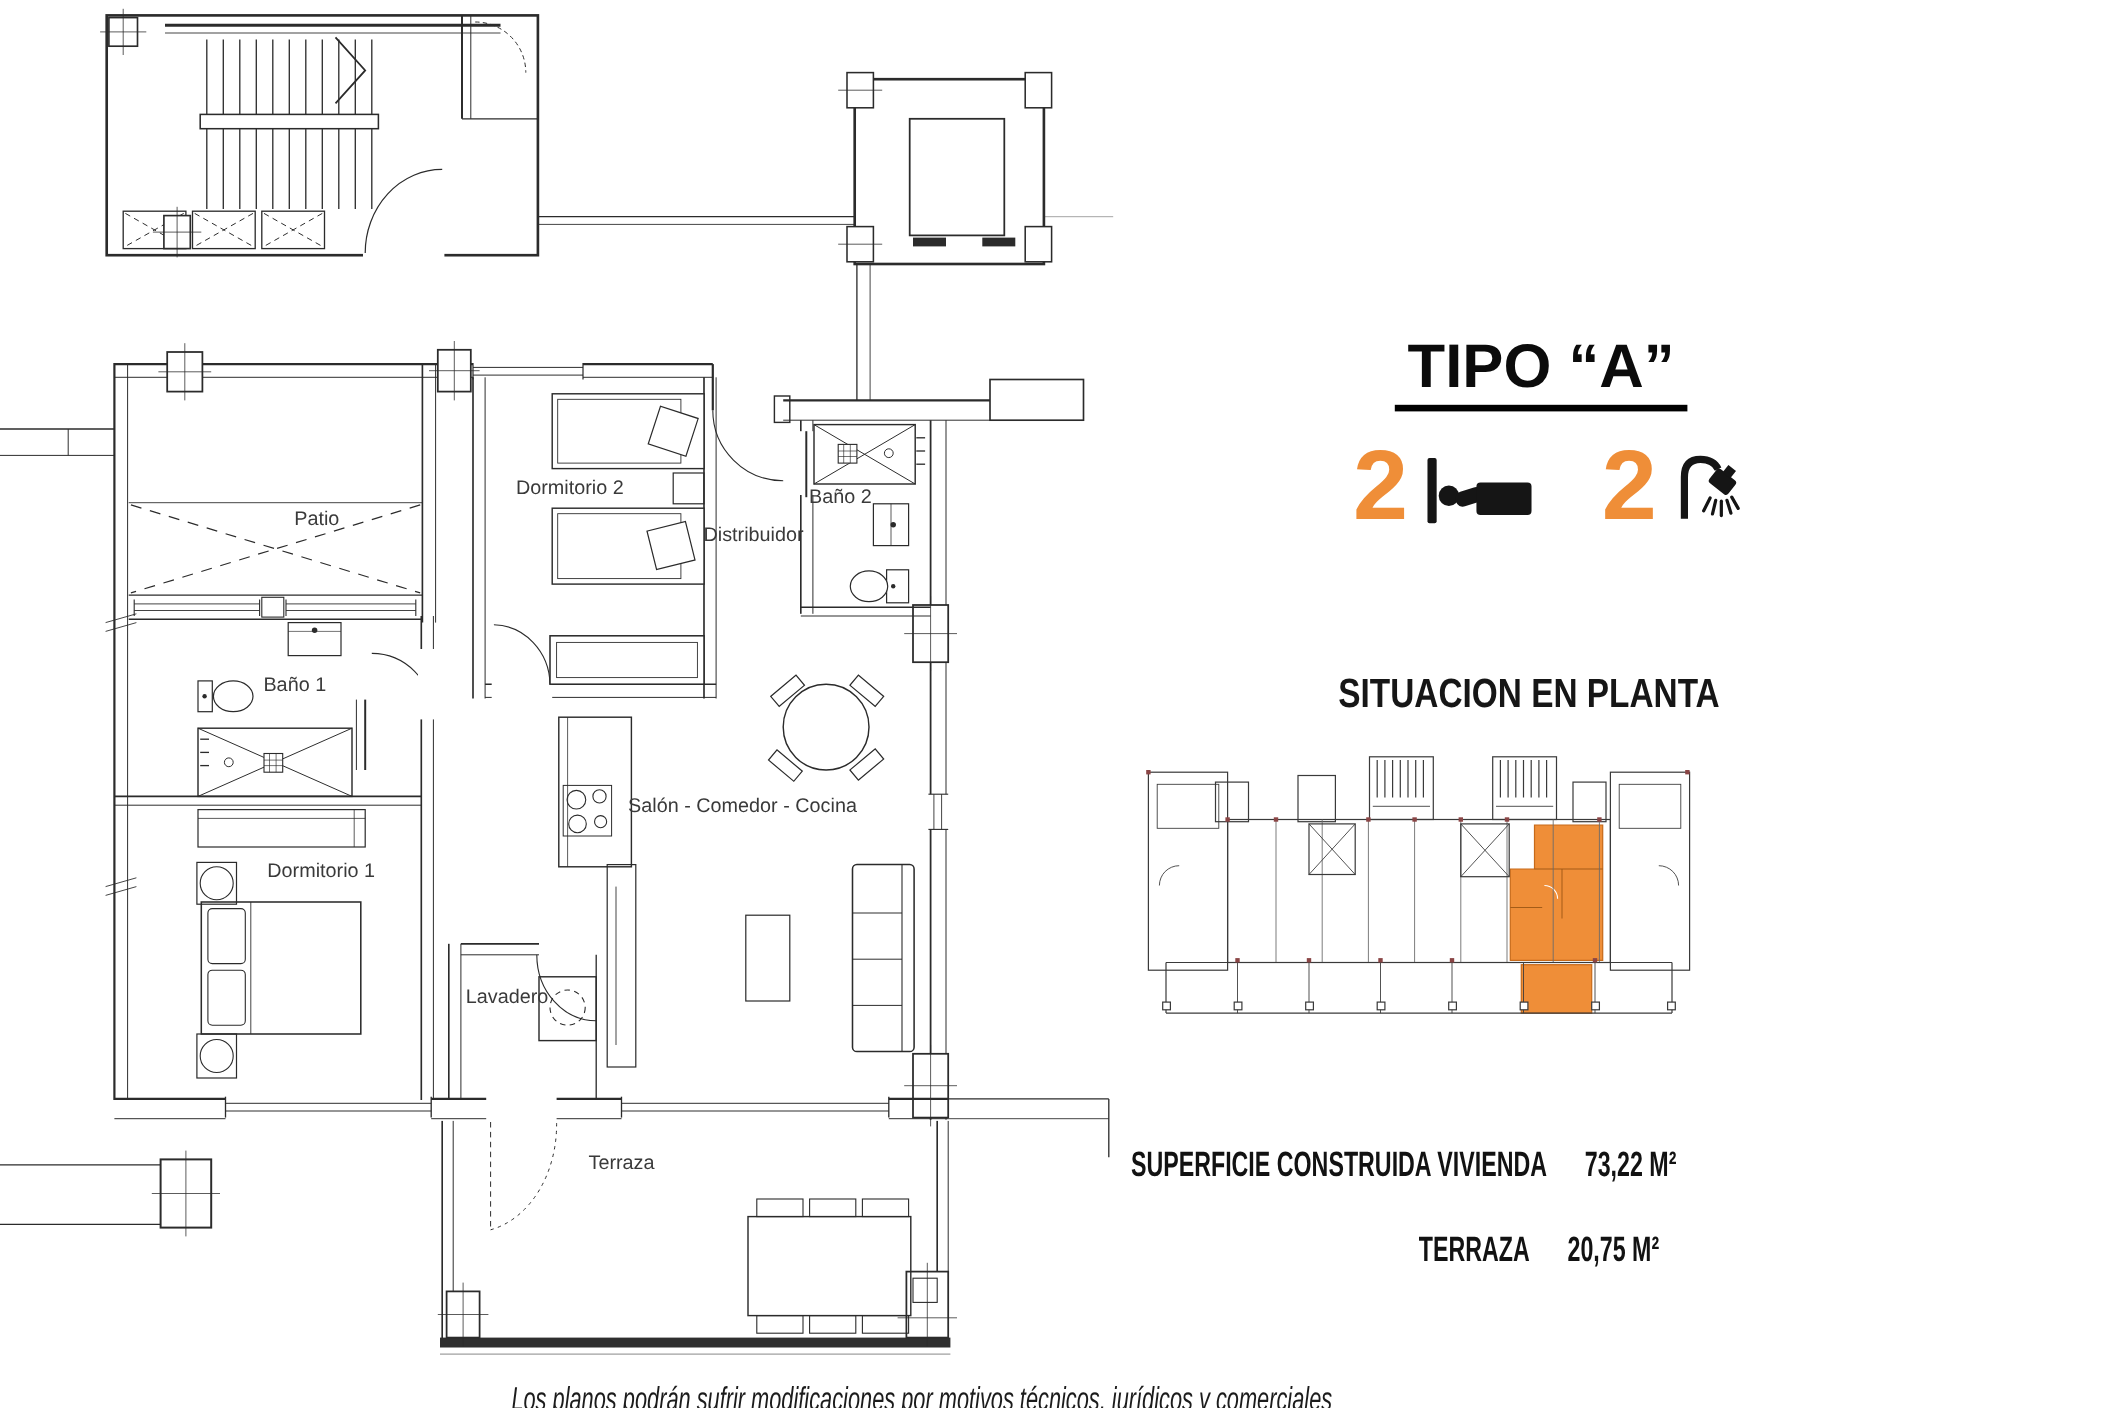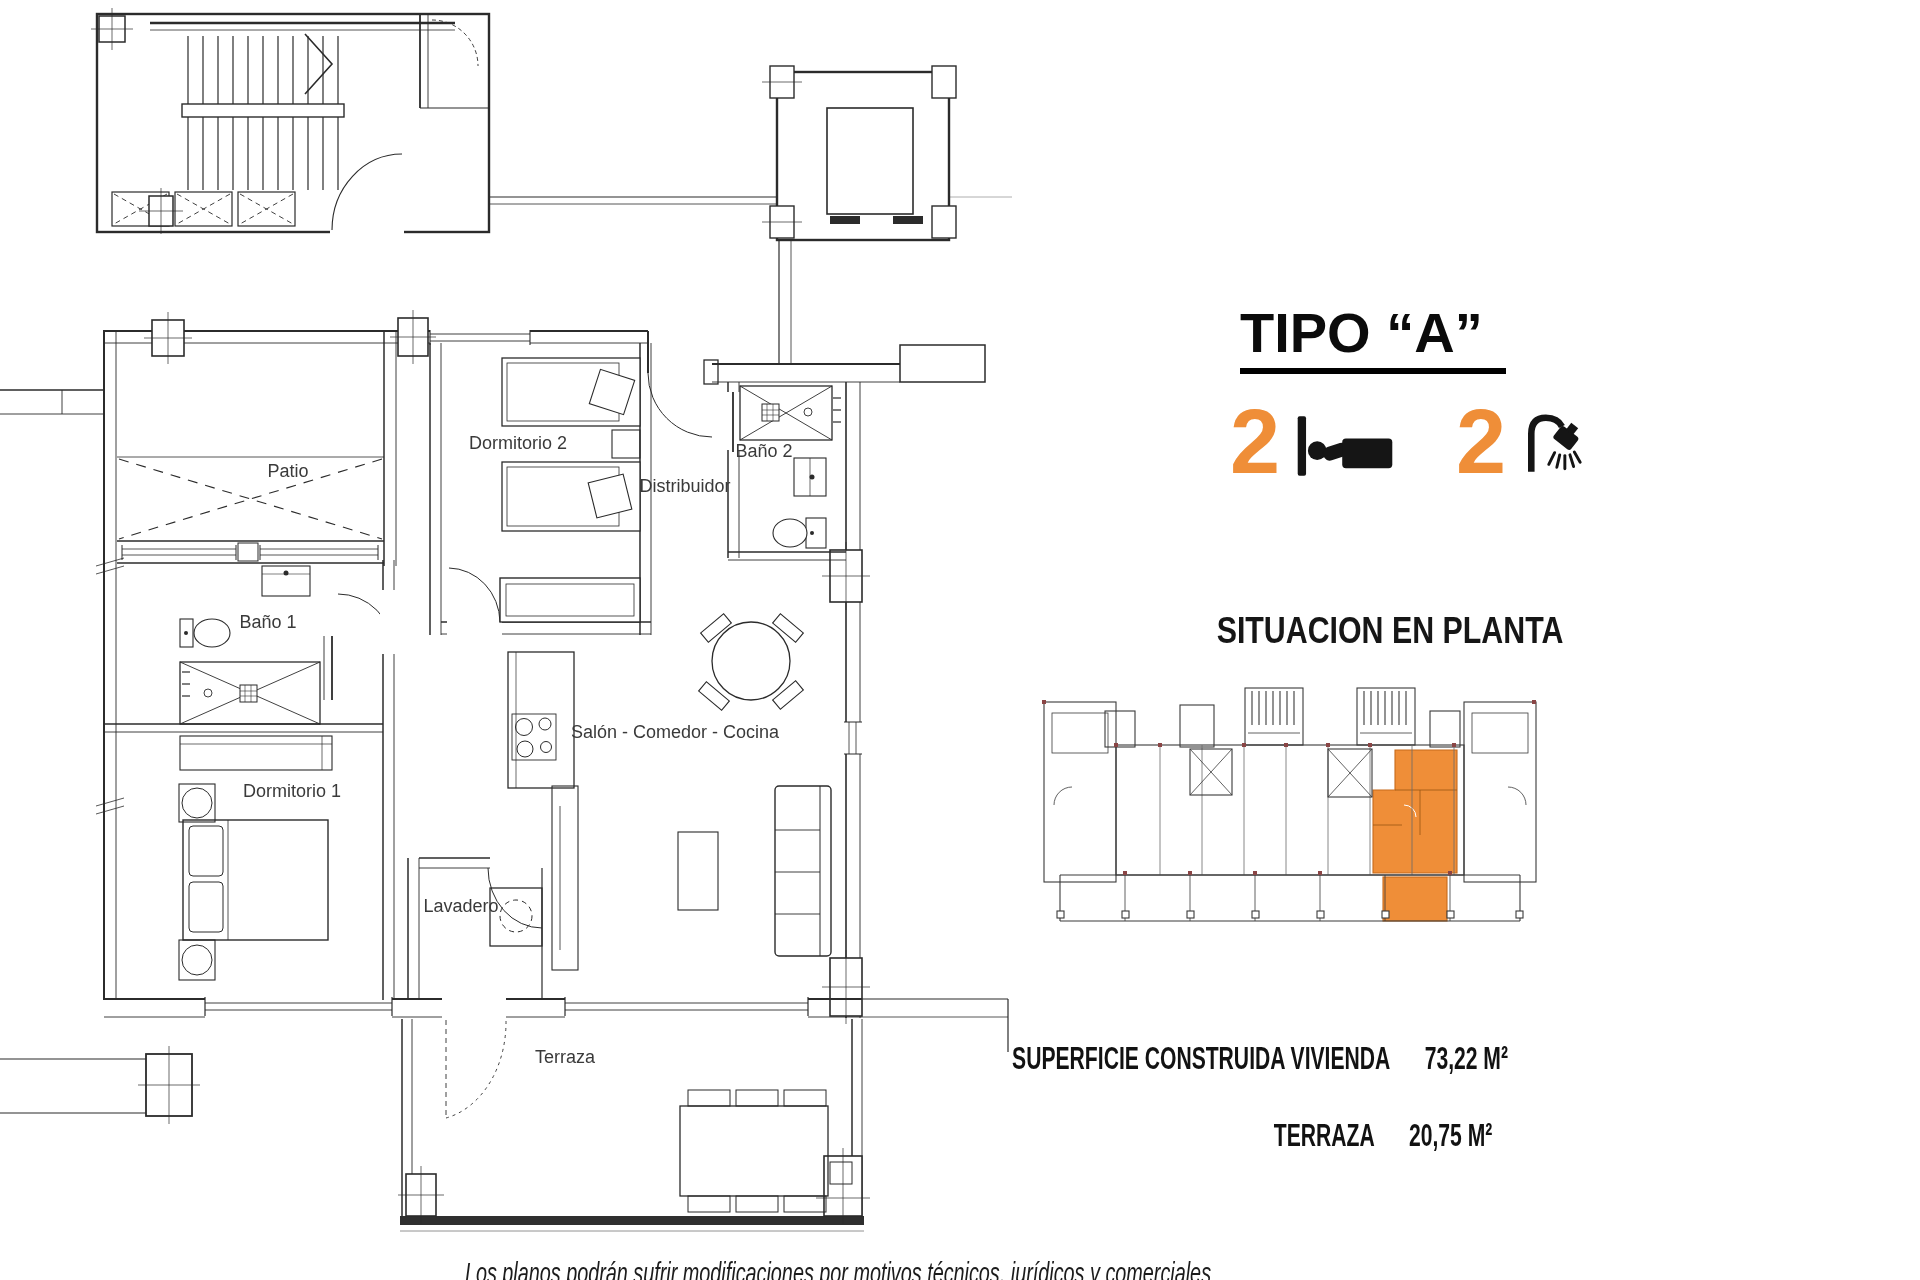--- a/index.html
+++ b/index.html
@@ -1,31 +1,31 @@
 <!DOCTYPE html>
 <html style="--accent: #EF8E38;"><head>
 <meta charset="utf-8">
 <style>
   :root{ --accent:#EF8E38; --line:#2b2b2b; }
   html,body{margin:0;padding:0;background:#fff;}
   .page{position:relative;width:1920px;height:1280px;background:#fff;overflow:hidden;
         font-family:"Liberation Sans",sans-serif;color:#111;}
   svg{position:absolute;left:0;top:0;}
   .plan-label{font-family:"Liberation Sans",sans-serif;font-size:18px;fill:#3a3a3a;}
-  .title{position:absolute;left:1240px;top:300px;width:266px;
+  .title{position:absolute;left:1268px;top:300px;width:266px;text-align:center;
          font-size:56px;font-weight:bold;letter-spacing:0px;
          border-bottom:6px solid #000;padding-bottom:3px;color:#0b0b0b;}
   .specs{position:absolute;left:1230px;top:402px;display:flex;align-items:flex-end;}
   .spec-num{font-size:90px;line-height:0.82;font-weight:bold;color:var(--accent);}
   .bed-icon-svg{position:static;width:102px;height:68px;margin-left:14px;}
   .shower-icon-svg{position:static;width:62px;height:78px;margin-left:18px;}
   .spec-gap{margin-left:60px;}
   .situ-heading{position:absolute;left:1150px;top:610px;width:480px;text-align:center;
          font-size:37px;font-weight:bold;transform:scaleX(0.82);transform-origin:center;color:#161616;}
-  .areas{position:absolute;right:412px;top:1040px;width:560px;}
+  .areas{position:absolute;right:396px;top:1040px;width:560px;}
   .area-row{display:flex;justify-content:flex-end;align-items:baseline;
             font-size:32px;font-weight:bold;transform:scaleX(0.66);transform-origin:right center;
             white-space:nowrap;color:#121212;}
   .area-row + .area-row{margin-top:40px;}
   .area-value{width:150px;margin-left:52px;text-align:left;}
   .disclaimer{position:absolute;left:300px;top:1256px;width:970px;text-align:center;
          font-size:30px;font-style:italic;font-weight:500;color:#1c1c1c;
          transform:scaleX(0.66);transform-origin:center top;white-space:nowrap;}
 </style>
 </head>

